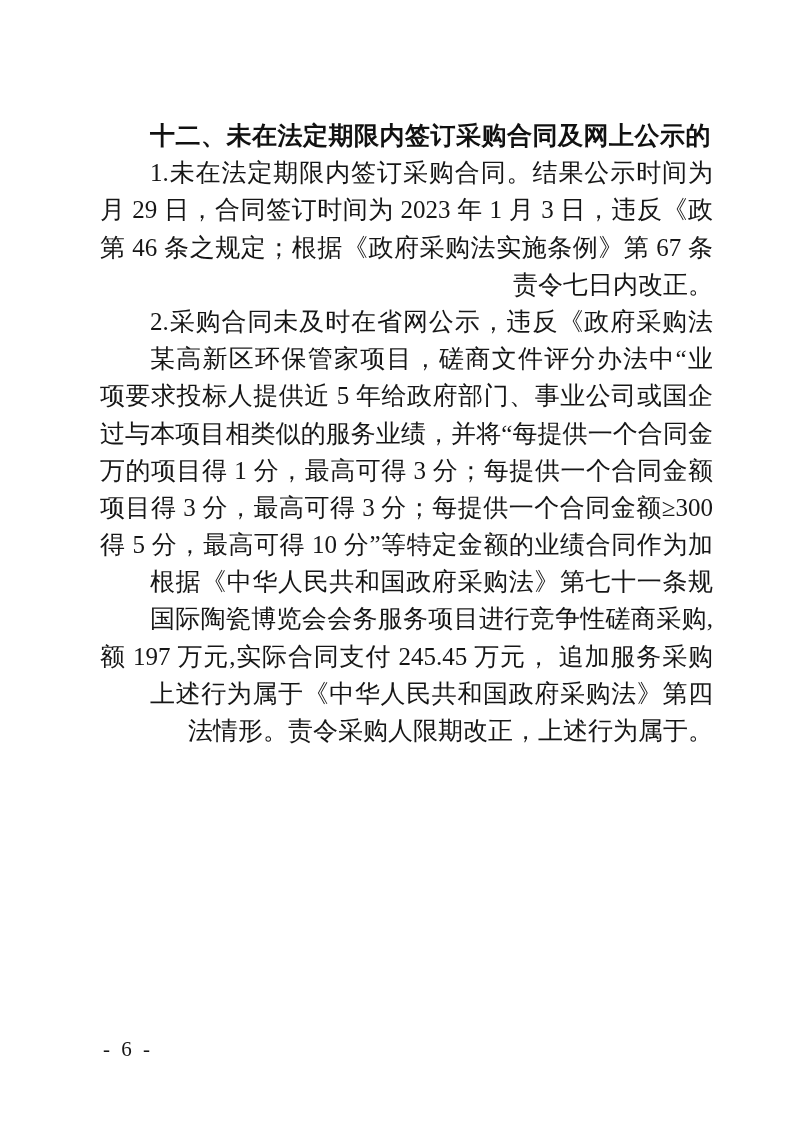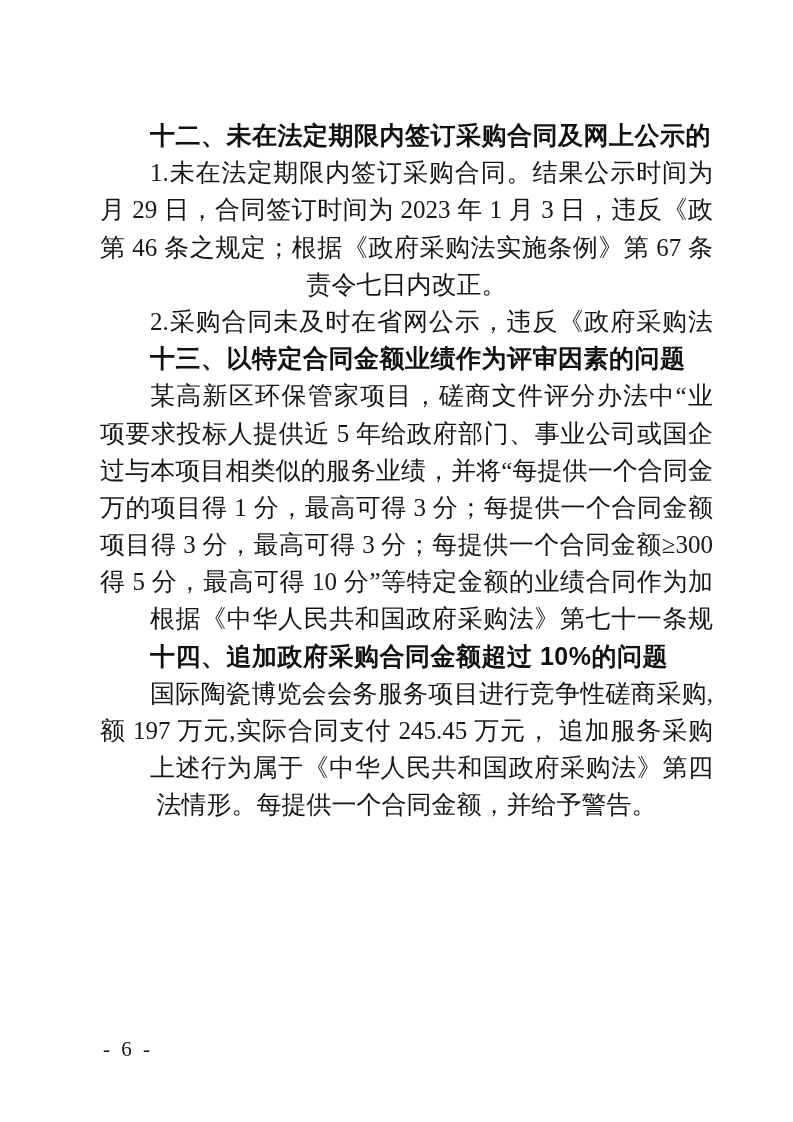--- a/index.html
+++ b/index.html
@@ -27,21 +27,21 @@
     position: absolute;
     left: 100px;
     top: 117px;
     width: 613px;
   }
   .line {
     font-size: 25px;
     line-height: 37.2px;
     height: 37.2px;
     overflow: hidden;
-    text-align: center;
+    text-align: right;
   }
   .line.fill {
     text-align: justify;
     text-align-last: justify;
   }
   .line.indent {
     text-indent: 2em;
   }
   .heading-line {
     font-family: "Liberation Sans", sans-serif;
@@ -73,36 +73,34 @@
       <div class="heading-line">十二、未在法定期限内签订采购合同及网上公示的问题</div>
       <div>
         <div class="line fill indent">1.未在法定期限内签订采购合同。结果公示时间为 2022 年 11</div>
         <div class="line fill">月 29 日，合同签订时间为 2023 年 1 月 3 日，违反《政府采购法》</div>
         <div class="line fill">第 46 条之规定；根据《政府采购法实施条例》第 67 条之规定，</div>
         <div class="line">责令七日内改正。</div>
       </div>
       <div>
         <div class="line fill indent">2.采购合同未及时在省网公示，违反《政府采购法实施条例》</div>
       </div>
-      <div class="heading-line">十三、以特定合同金额业绩作为评审因素的问题</div>
       <div>
         <div class="line fill indent">某高新区环保管家项目，磋商文件评分办法中“业绩”评分</div>
         <div class="line fill">项要求投标人提供近 5 年给政府部门、事业公司或国企公司提供</div>
         <div class="line fill">过与本项目相类似的服务业绩，并将“每提供一个合同金额≥100</div>
         <div class="line fill">万的项目得 1 分，最高可得 3 分；每提供一个合同金额≥200 万的</div>
         <div class="line fill">项目得 3 分，最高可得 3 分；每提供一个合同金额≥300 万的项目</div>
         <div class="line fill">得 5 分，最高可得 10 分”等特定金额的业绩合同作为加分条件，</div>
       </div>
       <div>
         <div class="line fill indent">根据《中华人民共和国政府采购法》第七十一条规定，责令</div>
       </div>
-      <div class="heading-line">十四、追加政府采购合同金额超过 10%的问题</div>
       <div>
         <div class="line fill indent">国际陶瓷博览会会务服务项目进行竞争性磋商采购,中标金</div>
         <div class="line fill">额 197 万元,实际合同支付 245.45 万元， 追加服务采购金额超过</div>
       </div>
       <div>
         <div class="line fill indent">上述行为属于《中华人民共和国政府采购法》第四十九条违</div>
-        <div class="line">法情形。每提供一个合同金额，并给予警告。</div>
+        <div class="line">法情形。责令采购人限期改正，上述行为属于。</div>
       </div>
     </div>
   <div class="page-number">- 6 -</div>
 </div>
 
 </body></html>

